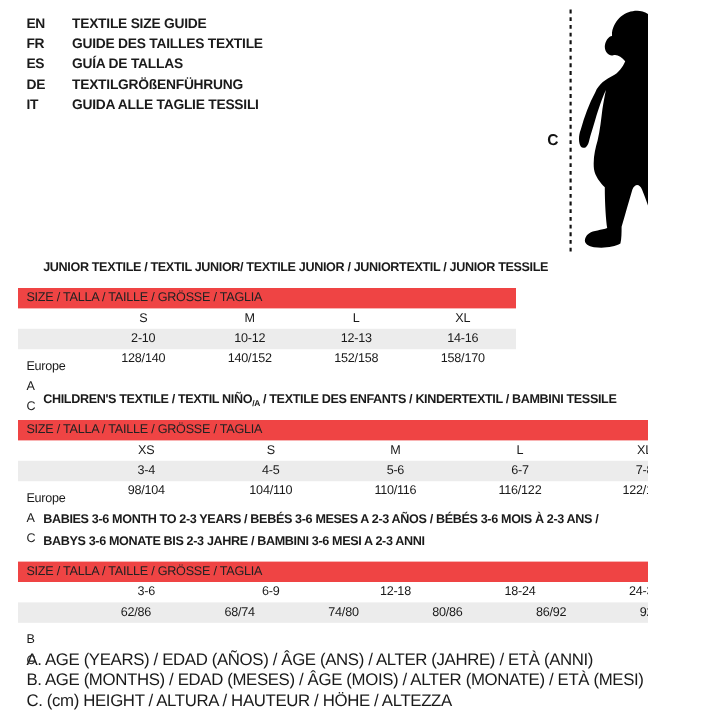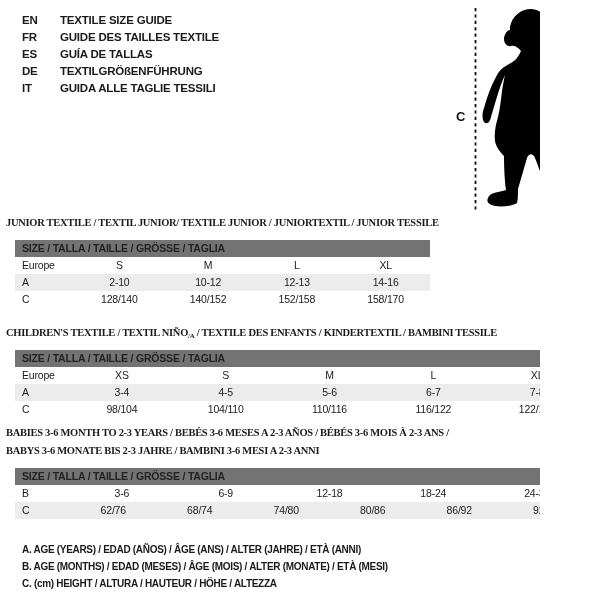--- a/index.html
+++ b/index.html
@@ -8,38 +8,38 @@
 
   
   .lang-block { position:absolute; left:22px; top:12px; font-weight:bold; font-size:11.5px; letter-spacing:-0.2px; }
   .lang-row { display:flex; height:17px; line-height:17px; white-space:nowrap; }
   .lang-code { width:38px; }
 
   
   .figure-svg { position:absolute; left:440px; top:0; }
 
   
-  .sec-title { position:absolute; left:6px; font-weight:bold; font-size:10.5px; letter-spacing:-0.3px; white-space:nowrap;font-family:Liberation Serif, serif; }
+  .sec-title { position:absolute; left:36px; font-weight:bold; font-size:10.5px; letter-spacing:-0.3px; white-space:nowrap; }
   .sec-title .sub { font-size:7px; vertical-align:-2px; }
   .sec-title.two-line div { height:18px; line-height:18px; }
 
   
   .size-table { position:absolute; left:15px; font-size:10.5px; letter-spacing:-0.2px; }
   .size-table.narrow { width:415px; }
   .size-table.wide { width:574px; }
-  .size-bar { height:17px; line-height:17px; background:#737373; padding-left:7px; color:#222222; white-space:nowrap;font-weight:bold; }
+  .size-bar { height:17px; line-height:17px; background:#ef4444; padding-left:7px; color:#222222; white-space:nowrap; }
   .t-row { display:flex; height:17px; line-height:17px; }
   .t-row.alt { background:#ececec; }
-  .t-label { padding-left:7px; box-sizing:border-box; }
+  .t-label { padding-left:7px; box-sizing:border-box;margin-top:40px; }
   .narrow .t-label { width:60px; }
   .wide .t-label { width:55px; }
   .t-cell { flex:1; text-align:center; }
 
   
-  .footnotes { position:absolute; left:22px; top:541px; font-weight:bold; font-size:10px; letter-spacing:-0.3px; }
+  .footnotes { position:absolute; left:22px; top:541px; font-weight:normal; font-size:14px; letter-spacing:-0.3px; }
   .footnotes .fn { height:17px; line-height:17px; white-space:nowrap; }
 </style>
 </head>
 <body>
 
 <div class="canvas">
 
   <div class="lang-block">
     <div class="lang-row">
       <span class="lang-code">EN</span>
@@ -178,21 +178,21 @@
     <div class="t-row">
       <span class="t-label">B</span>
       <span class="t-cell">3-6</span>
       <span class="t-cell">6-9</span>
       <span class="t-cell">12-18</span>
       <span class="t-cell">18-24</span>
       <span class="t-cell">24-36</span>
     </div>
     <div class="t-row alt">
       <span class="t-label">C</span>
-      <span class="t-cell">62/76</span>
+      <span class="t-cell">62/86</span>
       <span class="t-cell">68/74</span>
       <span class="t-cell">74/80</span>
       <span class="t-cell">80/86</span>
       <span class="t-cell">86/92</span>
       <span class="t-cell">92/98</span>
     </div>
   </div>
 
   <div class="footnotes">
     <div class="fn">A. AGE (YEARS) / EDAD (AÑOS) / ÂGE (ANS) / ALTER (JAHRE) / ETÀ (ANNI)</div>

